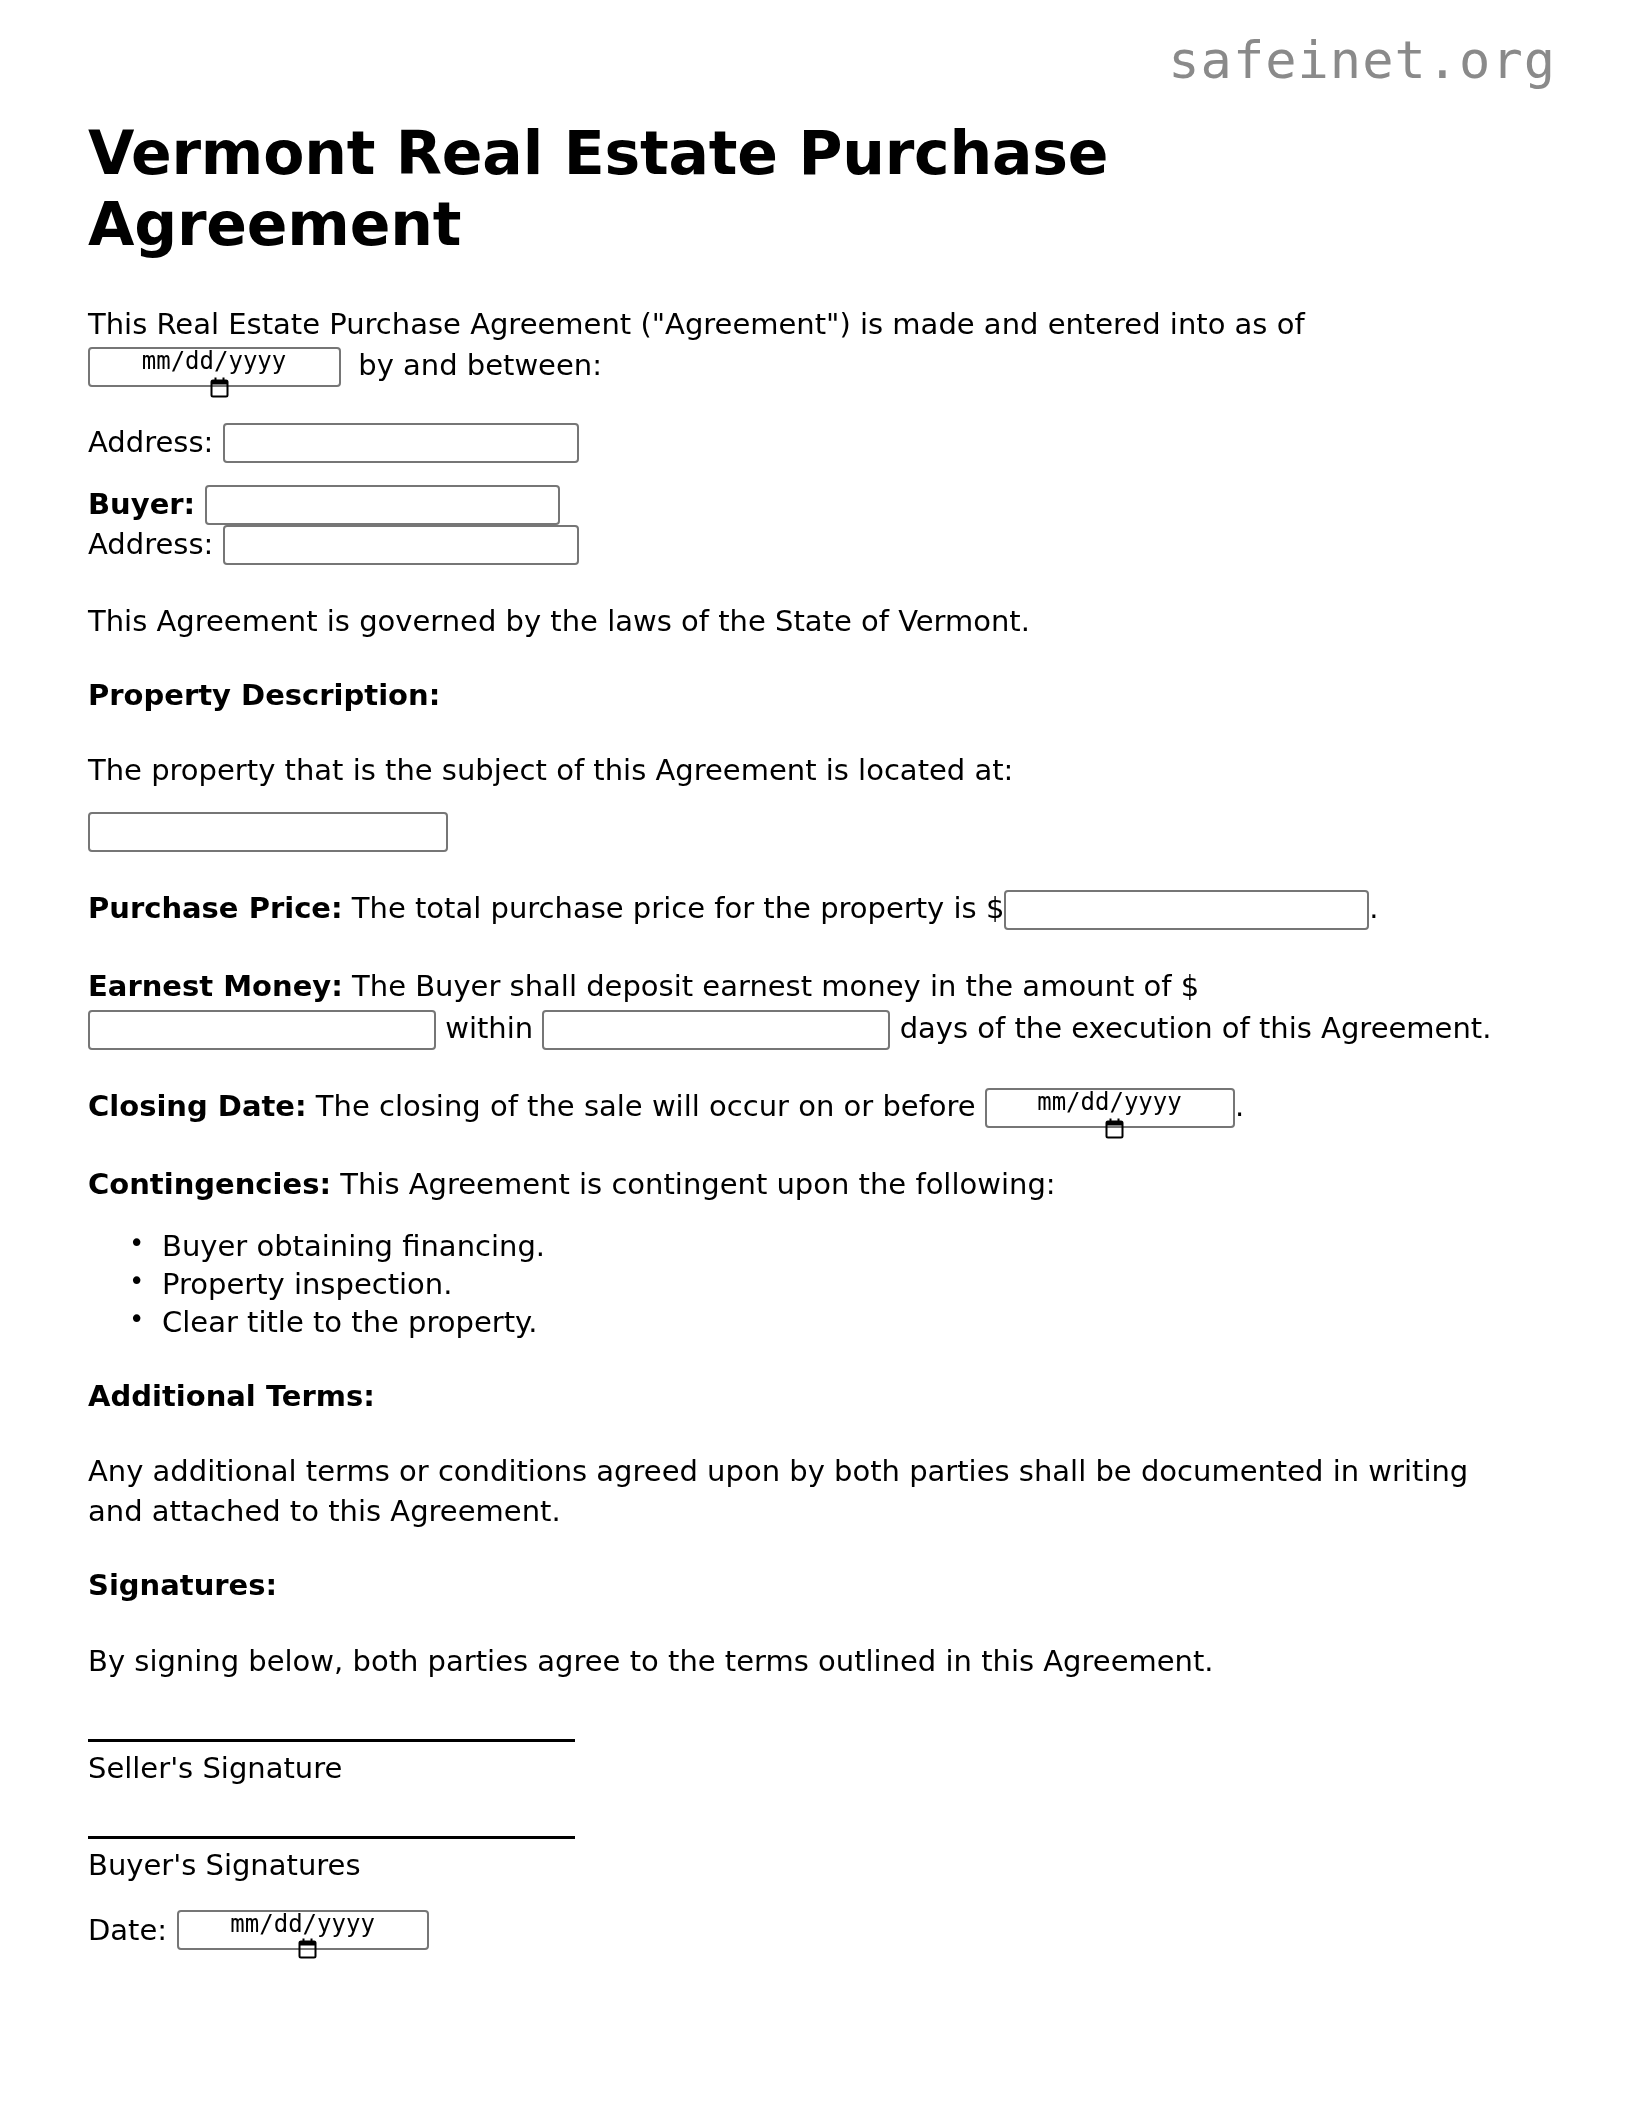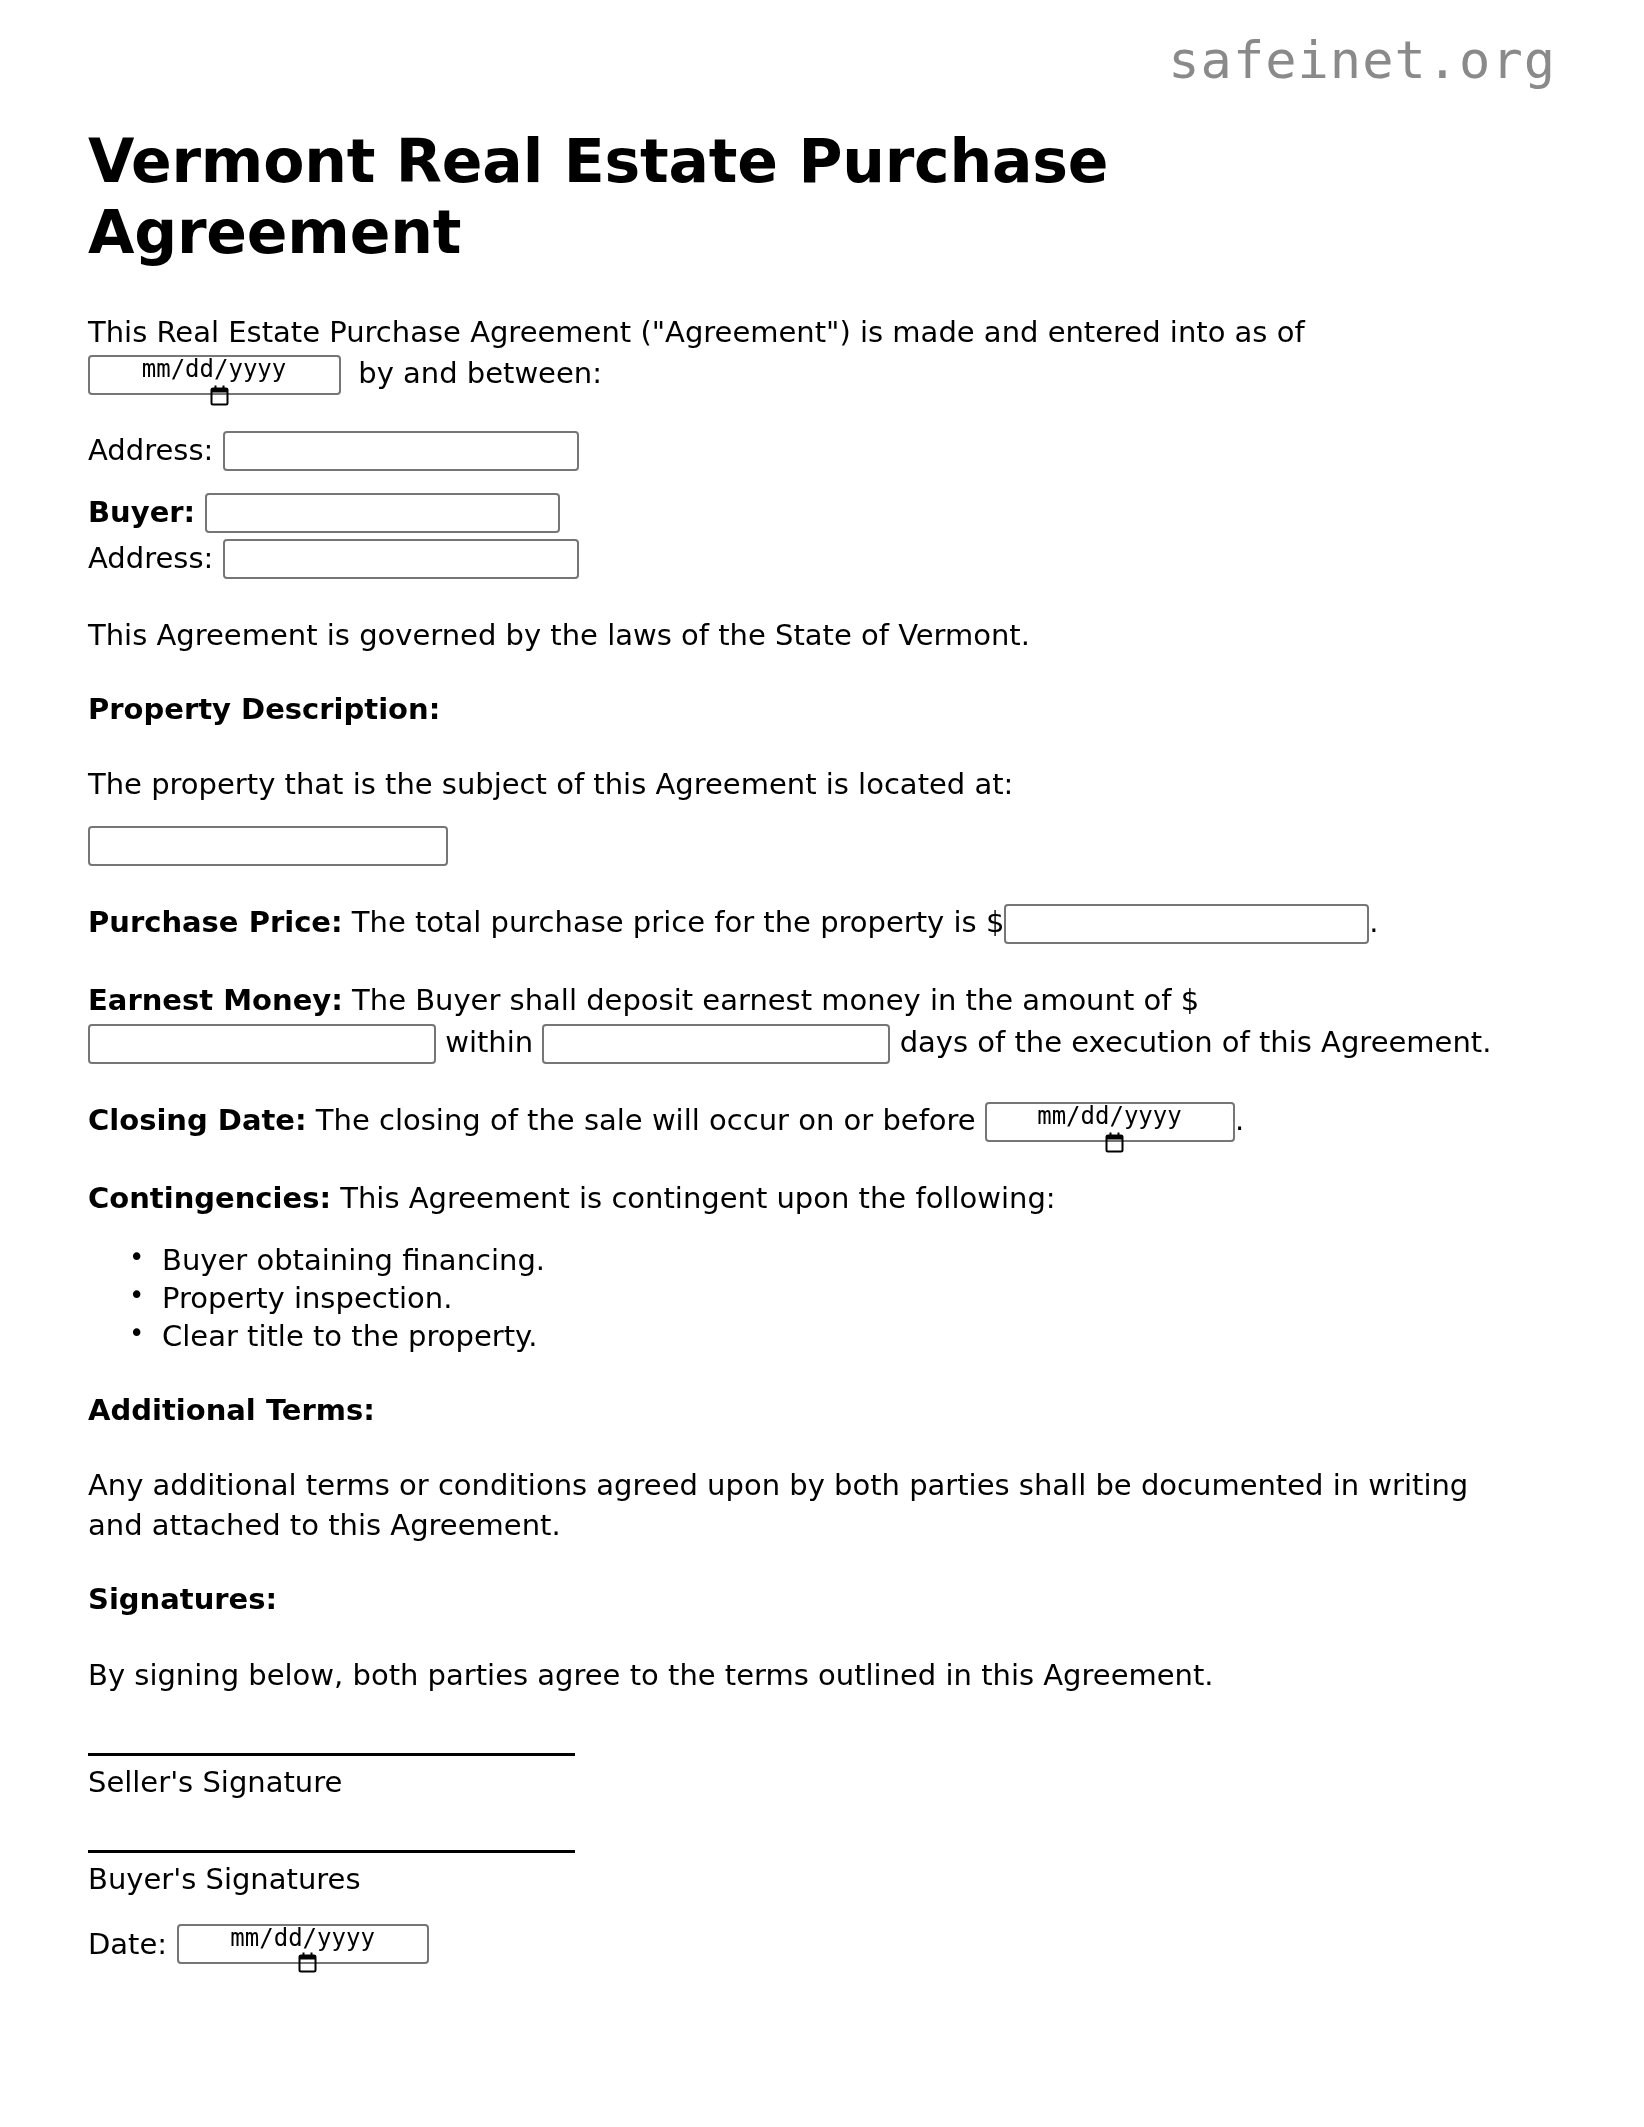--- a/index.html
+++ b/index.html
@@ -14,21 +14,21 @@
     color: #000000;
     position: relative;
     overflow: hidden;
   }
 
   .page {
     position: relative;
     width: 1644px;
     height: 2127px;
     box-sizing: border-box;
-    padding: 16px 88px 0 88px;
+    padding: 8px 88px 0 88px;
   }
 
   
   .watermark {
     position: absolute;
     top: 34px;
     right: 88px;
     font-family: "DejaVu Sans Mono", monospace;
     font-size: 52px;
     letter-spacing: 1px;
@@ -204,21 +204,21 @@
 
   
   <div class="field-row">
     <span class="lbl">Address:</span>
     <input type="text" class="in-w-356" value="" style="">
   </div>
 
   <div class="block-gap-sm"></div>
 
   
-  <div class="field-row" style="margin-bottom:6px;">
+  <div class="field-row" style="">
     <span class="lbl bold">Buyer:</span>
     <input type="text" class="in-w-355" value="" style="">
   </div>
   <div class="field-row">
     <span class="lbl">Address:</span>
     <input type="text" class="in-w-356" value="" style="">
   </div>
 
   <div class="block-gap-md"></div>
 

